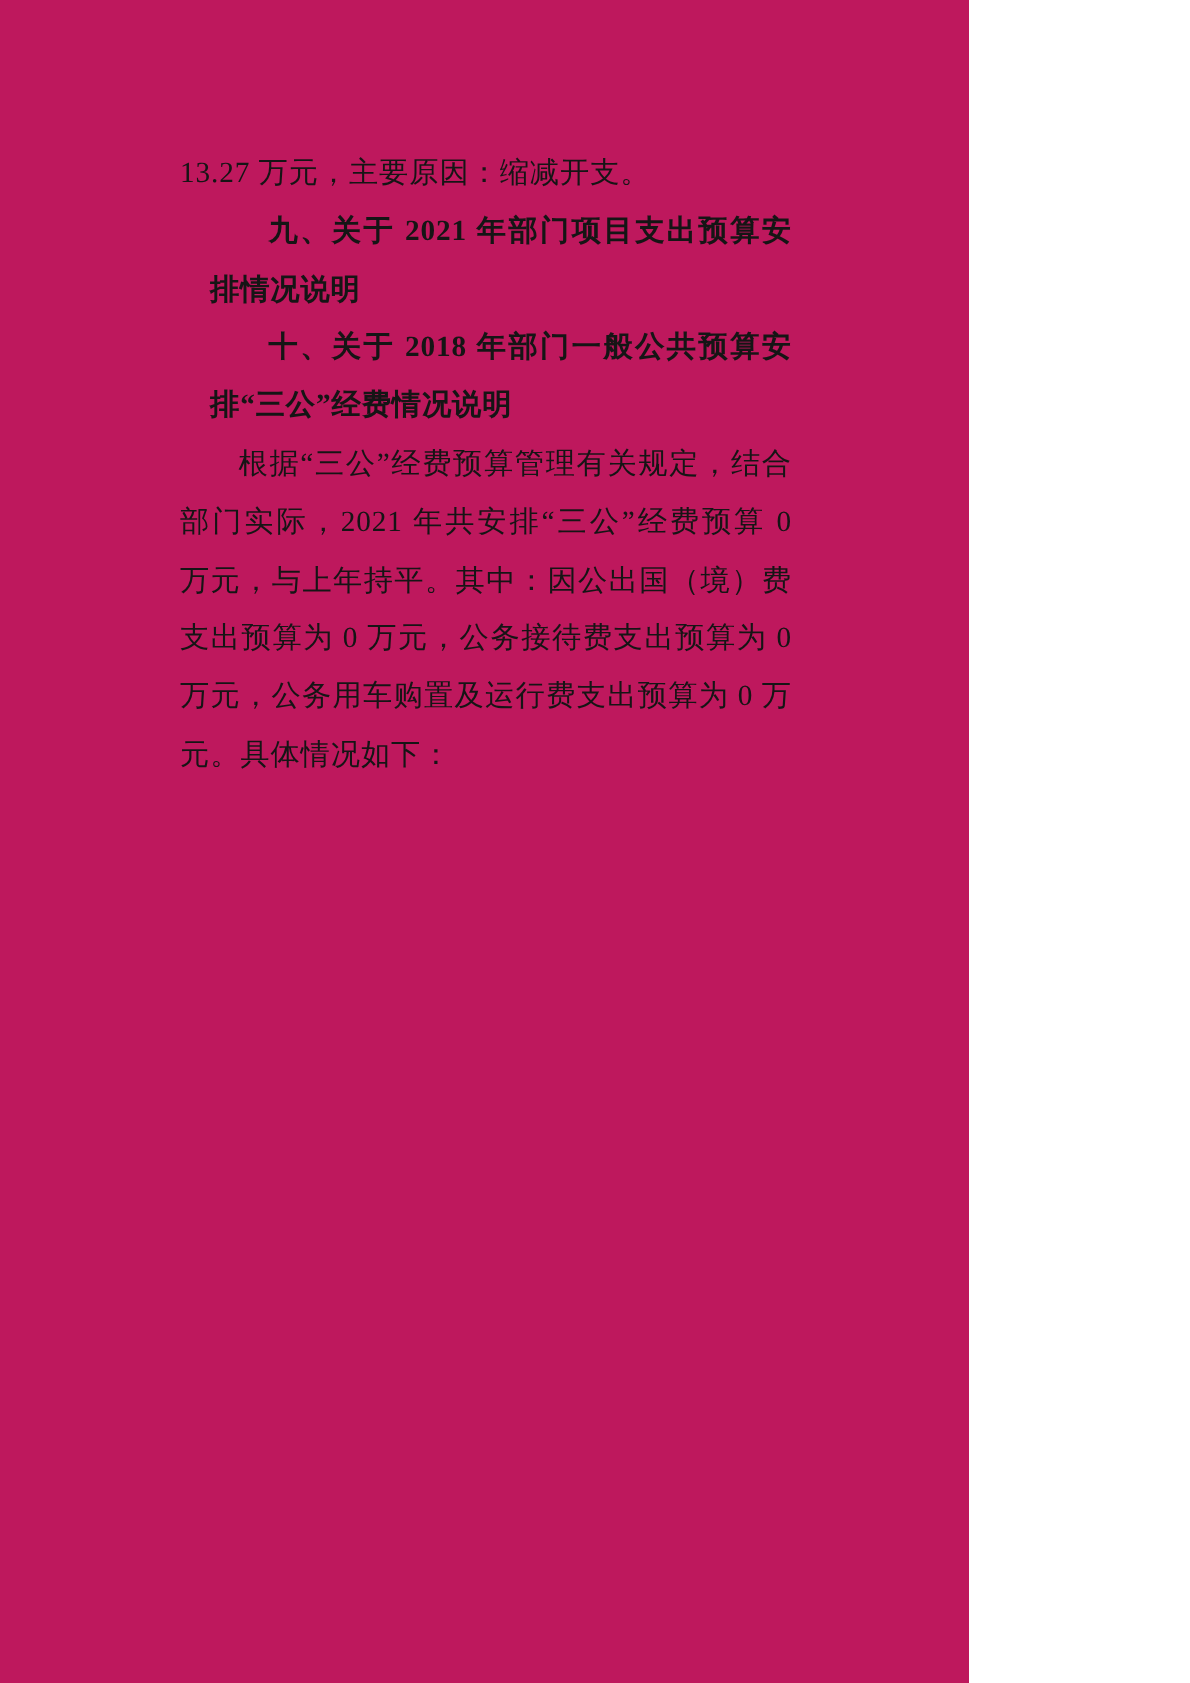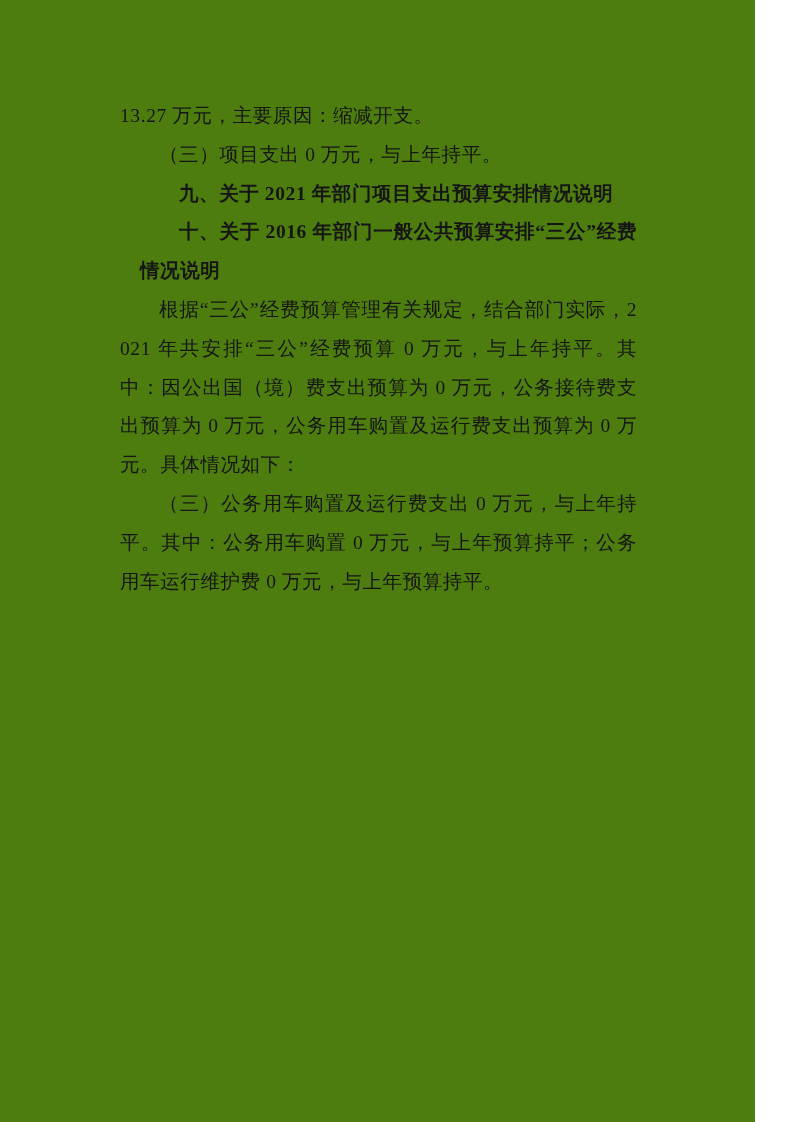--- a/index.html
+++ b/index.html
@@ -9,24 +9,24 @@
   body {
     width: 793px;
     height: 1122px;
     background: #ffffff;
     color: #151515;
     font-family: "Liberation Serif", "DejaVu Serif", serif;
     overflow: hidden;
   }
   .page {
     box-sizing: border-box;
-    width: 755px;
+    width: 646px;
     height: 1122px;
     padding: 97px 118px 40px 120px;
-    background: #4d7c0f;
+    background: #be185d;
   }
   .para {
     margin: 0;
     font-size: 19.5px;
     line-height: 38.8px;
     text-align: justify;
     letter-spacing: 0.6px;
     word-break: break-all;
   }
   .indent {
@@ -36,25 +36,23 @@
     font-weight: 700;
     margin-left: 20px;
   }
 </style>
 </head>
 <body>
 
 <div class="page">
   <p class="para">13.27 万元，主要原因：缩减开支。</p>
 
-  <p class="para indent">（三）项目支出 0 万元，与上年持平。</p>
 
   <p class="para indent heading">九、关于 2021 年部门项目支出预算安排情况说明</p>
 
 
-  <p class="para indent heading">十、关于 2016 年部门一般公共预算安排“三公”经费情况说明</p>
+  <p class="para indent heading">十、关于 2018 年部门一般公共预算安排“三公”经费情况说明</p>
 
   <p class="para indent">根据“三公”经费预算管理有关规定，结合部门实际，2021 年共安排“三公”经费预算 0 万元，与上年持平。其中：因公出国（境）费支出预算为 0 万元，公务接待费支出预算为 0 万元，公务用车购置及运行费支出预算为 0 万元。具体情况如下：</p>
 
 
 
-  <p class="para indent">（三）公务用车购置及运行费支出 0 万元，与上年持平。其中：公务用车购置 0 万元，与上年预算持平；公务用车运行维护费 0 万元，与上年预算持平。</p>
 </div>
 
 </body></html>

